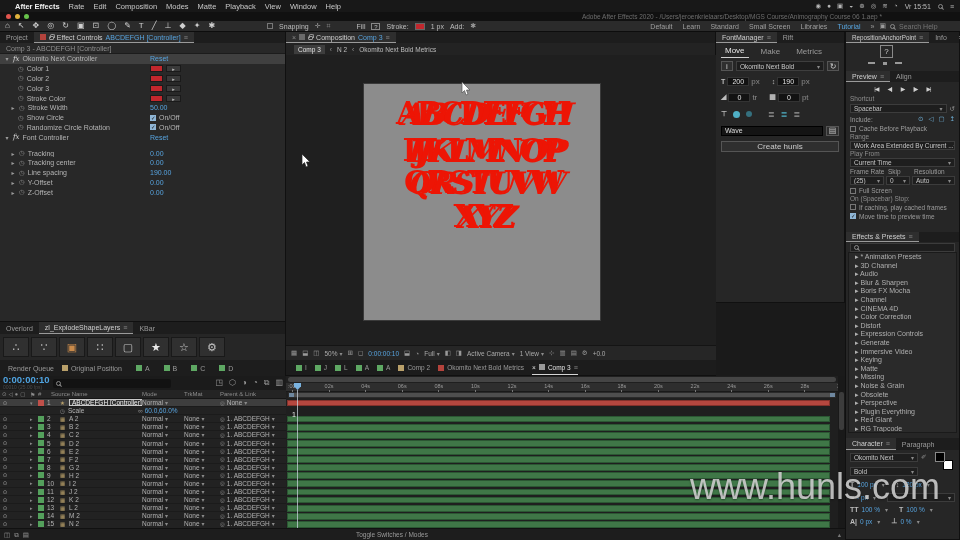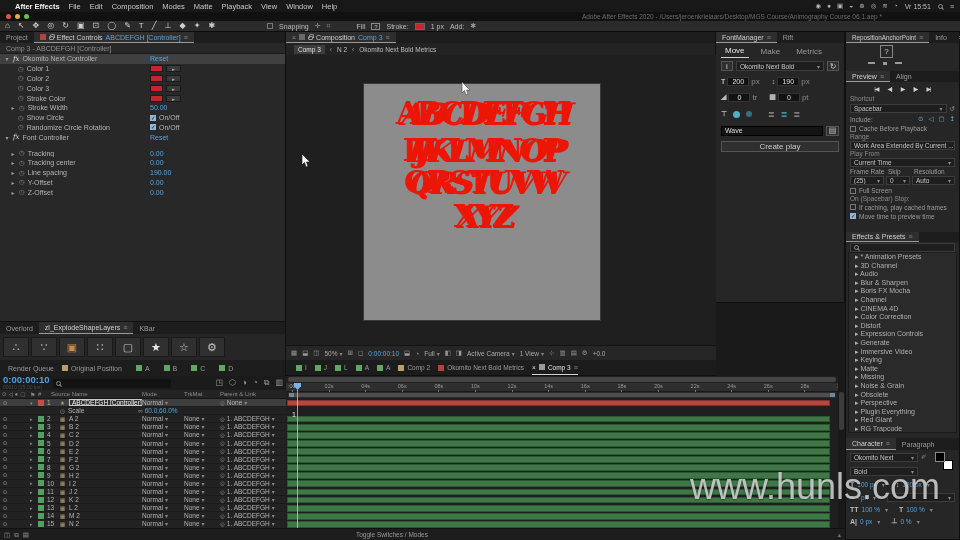--- a/index.html
+++ b/index.html
@@ -130,21 +130,21 @@
 #watermark{position:absolute;left:690px;top:466px;font-size:36px;color:rgba(215,215,215,0.85);z-index:50;letter-spacing:0px;text-shadow:0 1px 2px rgba(0,0,0,0.35);}
 .cursor{position:absolute;z-index:60;}
 </style>
 </head>
 <body>
 
 <div id="menubar">
   <span class="apple"></span>
   <span id="menu-items" style="display: flex; gap: 9px;">
       <span class="menu-item first">After Effects</span>
-      <span class="menu-item">File</span>
+      <span class="menu-item">Rate</span>
       <span class="menu-item">Edit</span>
       <span class="menu-item">Composition</span>
       <span class="menu-item">Modes</span>
       <span class="menu-item">Matte</span>
       <span class="menu-item">Playback</span>
       <span class="menu-item">View</span>
       <span class="menu-item">Window</span>
       <span class="menu-item">Help</span>
     </span>
   <div id="menu-right">
@@ -195,20 +195,34 @@
   <span class="icon">✛</span>
   <span class="icon">⌗</span>
   <span style="width:14px"></span>
   <span>Fill</span>
   <span class="fill-box">?</span>
   <span>Stroke:</span>
   <span class="stroke-swatch"></span>
   <span>1 px</span>
   <span>Add:</span>
   <span class="icon">✱</span>
+  <div style="margin-left:auto" class="flex">
+    <span id="ws-strip" class="flex">
+        <span class="ws">Default</span>
+        <span class="ws">Learn</span>
+        <span class="ws">Standard</span>
+        <span class="ws">Small Screen</span>
+        <span class="ws">Libraries</span>
+        <span class="ws active">Tutorial</span>
+      </span>
+    <span class="icon" style="margin:0 5px">»</span>
+    <span class="icon">▣</span>
+    <span class="search-ico" style="margin:0 4px"></span>
+    <input style="background: transparent; border: none; color: rgb(141, 141, 141); font-size: 7px; width: 56px; outline: none;" placeholder="Search Help">
+  </div>
 </div>
 
 <div id="ec-panel" class="panel">
   <div class="tabbar">
     <span class="tab">Project</span>
     <span class="tab active">
       <span class="chip" style="background:#b4433c"></span>
       <span class="lock-icon"></span>
       <span>Effect Controls</span>
       <span class="blue">ABCDEFGH [Controller]</span>
@@ -587,21 +601,21 @@
     <span style="width:4px"></span>
     <span class="icon">≣</span>
     <span style="color:#4fb0c6">≣</span>
     <span class="icon">≣</span>
   </div>
   <div class="fm-row" style="height:15px">
     <input style="flex: 1 1 0%; background: rgb(20, 20, 20); border: 1px solid rgb(0, 0, 0); color: rgb(221, 221, 221); font-size: 7px; height: 10px; padding: 0px 3px; outline: none;" value="Wave">
     <span class="fm-btn" style="width:13px;height:10px">▤</span>
   </div>
   <div class="fm-row" style="height:16px">
-    <span class="fm-btn" style="flex:1;height:11px">Create play</span>
+    <span class="fm-btn" style="flex:1;height:11px">Create hunls</span>
   </div>
 </div>
 
 <div id="ks-panel">
   <div class="tabbar">
     <span class="tab active">
         <span>Keysmith</span>
         <span class="hamb">≡</span>
       </span>
     <span class="tab">compCode v1.2 RC1</span>

